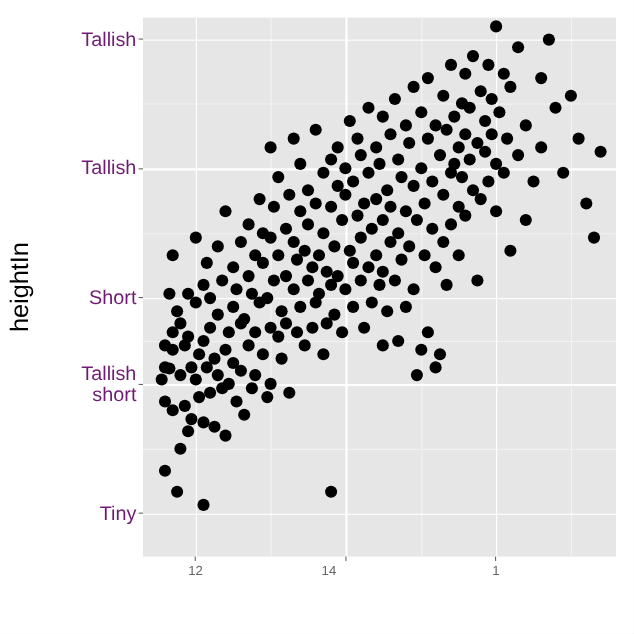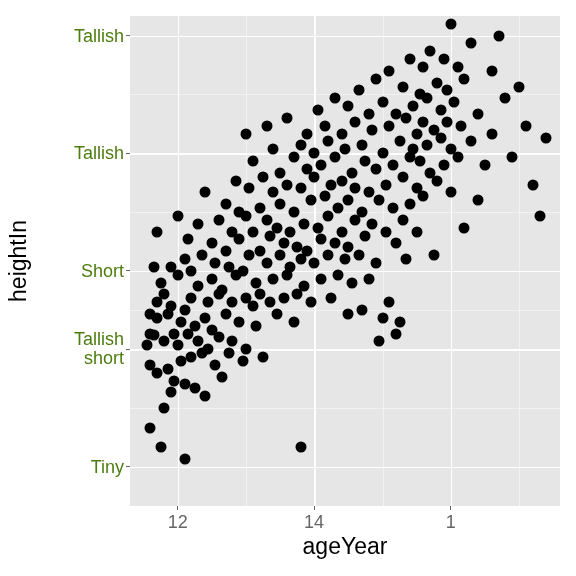--- a/index.html
+++ b/index.html
@@ -3,22 +3,22 @@
 <meta charset="utf-8">
 <style>
   html,body{margin:0;padding:0;width:576px;height:576px;background:#fff;font-family:Helvetica,Arial,sans-serif;}
   .chart-wrap{position:relative;width:576px;height:576px;}
   .panel{position:absolute;left:130px;top:16px;width:430px;height:490px;background:#e6e6e6;}
   .grid-major{position:absolute;background:#fff;}
   .grid-minor{position:absolute;background:#f2f2f2;}
   .pt{position:absolute;width:11px;height:11px;border-radius:50%;background:#000;transform:translate(-50%,-50%);}
   .y-axis-title{position:absolute;left:18px;top:261px;transform:translate(-50%,-50%) rotate(-90deg);font-size:23px;color:#000;white-space:nowrap;}
   .x-axis-title{position:absolute;left:345px;top:546px;transform:translate(-50%,-50%);font-size:23px;color:#000;}
-  .y-tick-label{position:absolute;right:452px;transform:translateY(-50%);font-size:18px;color:#4d7c0f;text-align:right;line-height:1.05;white-space:pre;}
-  .x-tick-label{position:absolute;top:512px;transform:translateX(-50%);font-size:18px;color:#666;}
+  .y-tick-label{position:absolute;right:452px;transform:translateY(-50%);font-size:18px;color:#701a75;text-align:right;line-height:1.05;white-space:pre;}
+  .x-tick-label{position:absolute;top:512px;transform:translateX(-50%);font-size:12px;color:#666;}
   .tick-mark{position:absolute;background:#666;}
 </style>
 </head>
 <body>
 
 <div class="chart-wrap">
   <div class="panel" id="panel">
       <div class="grid-minor" style="left: 0px; width: 430px; height: 0.8px; top: 392px;"></div>
       <div class="grid-minor" style="left: 0px; width: 430px; height: 0.8px; top: 294px;"></div>
       <div class="grid-minor" style="left: 0px; width: 430px; height: 0.8px; top: 196px;"></div>
@@ -277,33 +277,32 @@
       <div class="pt" style="left: 368.571px; top: 19.6px;"></div>
       <div class="pt" style="left: 375.397px; top: 82.32px;"></div>
       <div class="pt" style="left: 382.222px; top: 141.12px;"></div>
       <div class="pt" style="left: 389.048px; top: 70.56px;"></div>
       <div class="pt" style="left: 395.873px; top: 109.76px;"></div>
       <div class="pt" style="left: 402.698px; top: 168.56px;"></div>
       <div class="pt" style="left: 409.524px; top: 199.92px;"></div>
       <div class="pt" style="left: 416.349px; top: 121.52px;"></div>
     </div>
   <div class="y-axis-title">heightIn</div>
-  <div class="x-axis-title">ageYear</div>
   <div id="axis-labels">
       <div class="y-tick-label" style="top: 466.8px;">Tiny</div>
       <div class="tick-mark" style="left: 126px; top: 466.3px; width: 4px; height: 1px;"></div>
       <div class="y-tick-label" style="top: 349.2px;">Tallish
 short</div>
       <div class="tick-mark" style="left: 126px; top: 348.7px; width: 4px; height: 1px;"></div>
       <div class="y-tick-label" style="top: 270.8px;">Short</div>
       <div class="tick-mark" style="left: 126px; top: 270.3px; width: 4px; height: 1px;"></div>
       <div class="y-tick-label" style="top: 153.2px;">Tallish</div>
       <div class="tick-mark" style="left: 126px; top: 152.7px; width: 4px; height: 1px;"></div>
       <div class="y-tick-label" style="top: 35.6px;">Tallish</div>
       <div class="tick-mark" style="left: 126px; top: 35.1px; width: 4px; height: 1px;"></div>
       <div class="x-tick-label" style="left: 177.778px;">12</div>
       <div class="tick-mark" style="left: 177.278px; top: 506px; width: 1px; height: 4px;"></div>
-      <div class="x-tick-label" style="left: 314px; text-align: center;">14</div>
+      <div class="x-tick-label" style="left: 299px; text-align: center;">14</div>
       <div class="tick-mark" style="left: 313.786px; top: 506px; width: 1px; height: 4px;"></div>
       <div class="x-tick-label" style="left: 450.794px;">1</div>
       <div class="tick-mark" style="left: 450.294px; top: 506px; width: 1px; height: 4px;"></div>
     </div>
 </div>
 
 </body></html>

